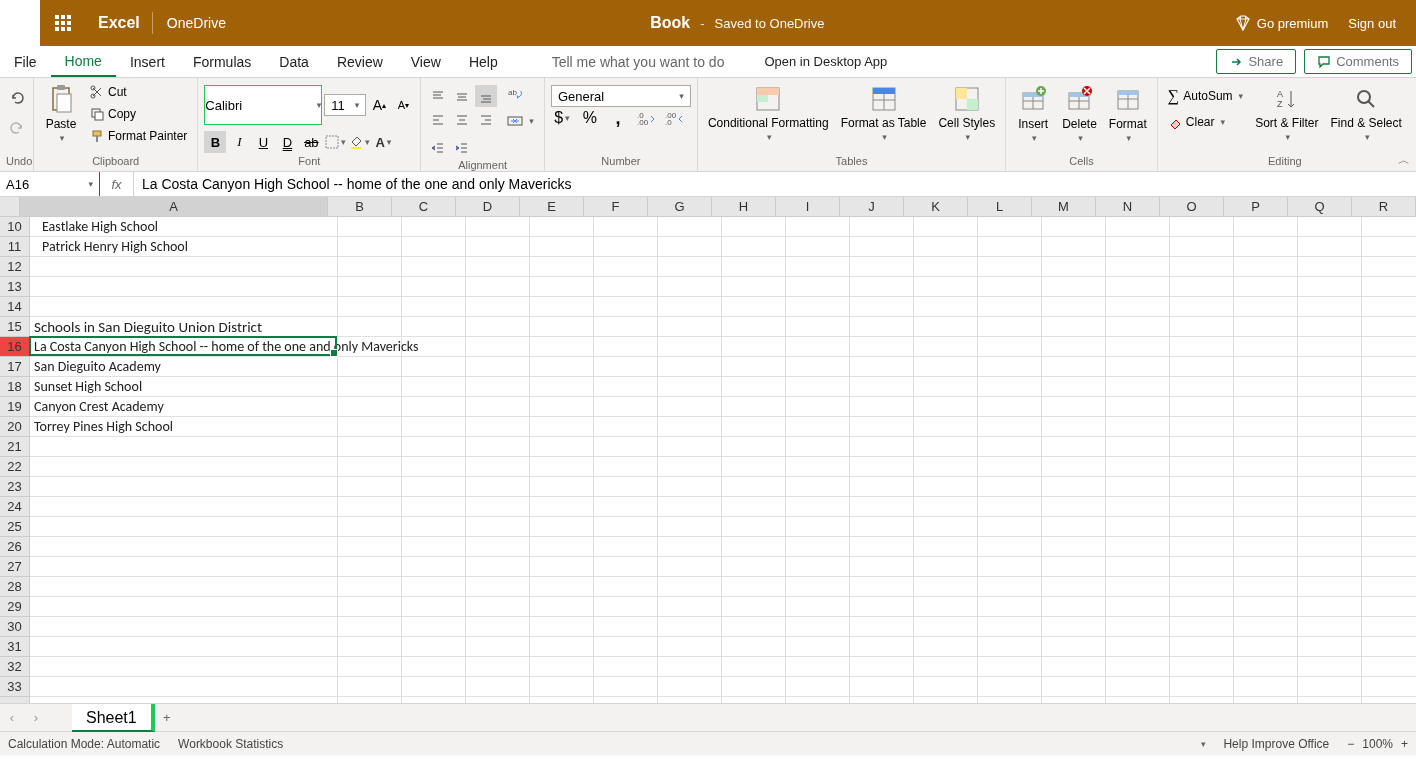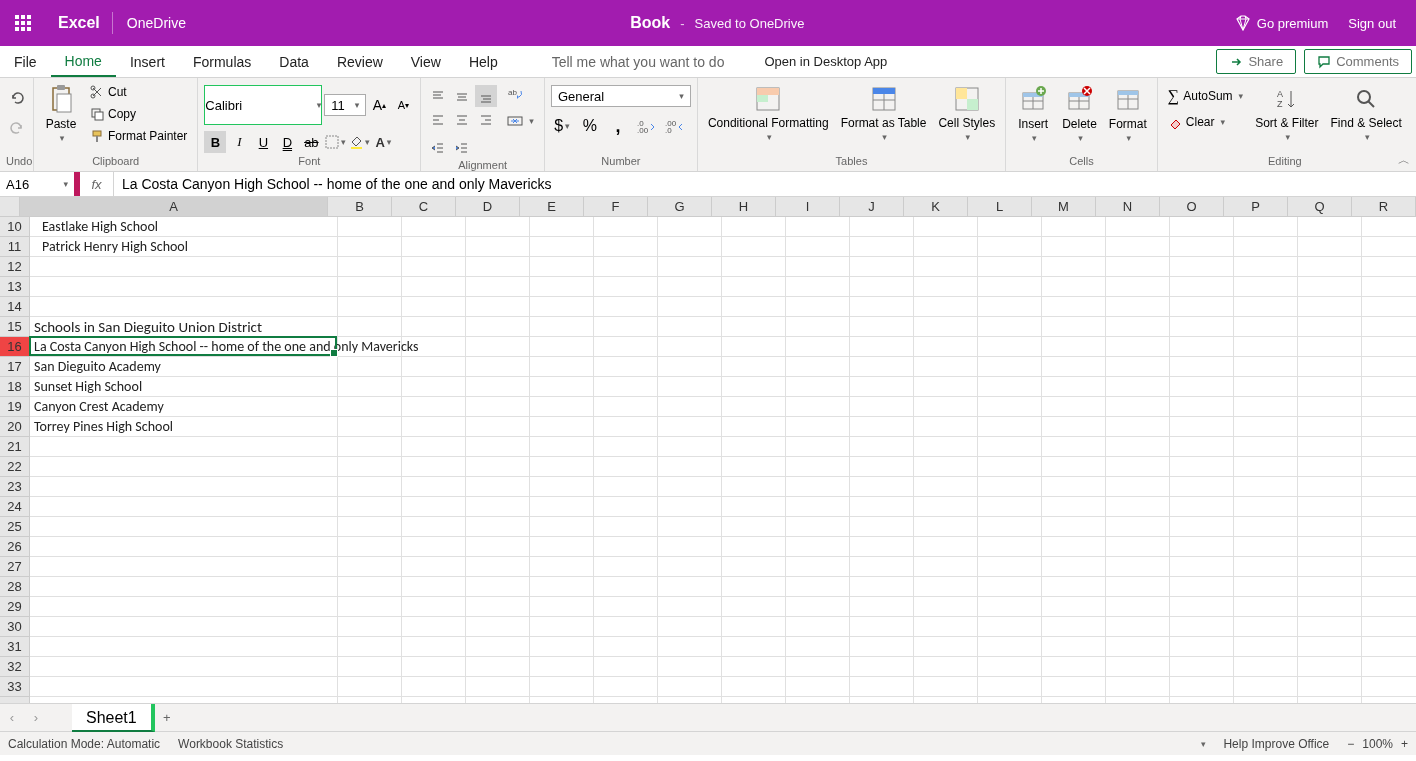--- a/index.html
+++ b/index.html
@@ -1,19 +1,19 @@
 <!DOCTYPE html>
 <html><head>
 <meta charset="utf-8">
 <style>
 * { margin: 0; padding: 0; box-sizing: border-box; font-family: 'Segoe UI', Tahoma, sans-serif; }
 body { width: 1416px; height: 761px; overflow: hidden; font-size: 13px; background: #fff; }
 
 
-.titlebar { height: 46px; background: #a21caf; color: #fff; display: flex; align-items: center; }
+.titlebar { height: 46px; background: #a16207; color: #fff; display: flex; align-items: center; margin-left: 40px; }
 .app-launcher { width: 46px; height: 46px; display: flex; align-items: center; justify-content: center; font-size: 16px; cursor: pointer; }
 .app-launcher svg { fill: #fff; }
 .app-name { font-size: 16px; font-weight: 600; padding: 0 12px; }
 .divider-v { width: 1px; height: 22px; background: rgba(255,255,255,0.4); }
 .onedrive { padding: 0 14px; font-size: 14px; }
 .titlebar-center { flex: 1; display: flex; align-items: center; justify-content: center; gap: 10px; }
 .doc-title { font-size: 16px; font-weight: 600; }
 .dash { opacity: 0.8; }
 .saved { font-size: 13px; opacity: 0.95; }
 .titlebar-right { display: flex; align-items: center; gap: 20px; padding-right: 20px; }
@@ -51,21 +51,21 @@
 .tool-btn.strike { text-decoration: line-through; }
 .align-grid { display: grid; grid-template-columns: repeat(3, 22px); grid-template-rows: repeat(2, 22px); gap: 2px; }
 .align-cell { display: flex; align-items: center; justify-content: center; cursor: pointer; }
 .align-cell.active { background: #d4d4d4; }
 .num-format { width: 140px; height: 22px; border: 1px solid #ababab; background: #fff; display: flex; align-items: center; padding: 0 6px; font-size: 13px; }
 .caret { font-size: 9px; color: #666; margin-left: 2px; }
 .ribbon-collapse { position: absolute; right: 6px; bottom: 2px; font-size: 12px; color: #666; cursor: pointer; }
 
 
 .formula-bar { height: 25px; border-bottom: 1px solid #d4d4d4; display: flex; align-items: stretch; background: #fff; }
-.name-box { width: 80px; border-right: 6px solid #be185d; display: flex; align-items: center; padding: 0 6px; font-size: 13px; }
+.name-box { width: 100px; border-right: 1px solid #be185d; display: flex; align-items: center; padding: 0 6px; font-size: 13px; }
 .name-box .dd { margin-left: auto; font-size: 9px; color: #666; }
 .fx-label { width: 34px; border-right: 1px solid #d4d4d4; display: flex; align-items: center; justify-content: center; font-style: italic; font-size: 13px; color: #666; }
 .formula-input { flex: 1; padding: 0 8px; display: flex; align-items: center; font-size: 14px; }
 
 
 .grid-wrap { height: 506px; display: flex; flex-direction: column; position: relative; }
 .col-headers { height: 20px; display: flex; background: #e6e6e6; border-bottom: 1px solid #ccc; }
 .corner { width: 30px; background: #e6e6e6; border-right: 1px solid #ccc; }
 .col-h { border-right: 1px solid #ccc; text-align: center; font-size: 13px; line-height: 20px; color: #333; cursor: pointer; }
 .col-h.active { background: #d2d2d2; }
@@ -355,21 +355,21 @@
               <path d="M6 6 L8 8 L6 10 M10 6 L8 8 L10 10" stroke="#4a86e8" fill="none"></path>
             </svg>
             <span class="caret">▾</span>
           </div>
       </div>
     </div>
     <div class="group-label">Alignment</div>
   </div>
 
   <div class="ribbon-group">
-    <div class="group-body col" style="gap:8px;padding-top:4px">
+    <div class="group-body col" style="gap:0;padding-top:4px">
       <div class="num-format dd-caret">General</div>
       <div class="row" style="gap:6px">
         <div class="tool-btn" style="font-size:16px">$<span class="caret">▾</span></div>
         <div class="tool-btn" style="font-size:16px">%</div>
         <div class="tool-btn" style="font-size:18px;font-weight:bold">,</div>
         <div class="tool-btn">
             <svg width="18" height="14">
               <text x="0" y="7" font-size="8" fill="#555">.0</text>
               <text x="0" y="14" font-size="8" fill="#555">.00</text>
               <path d="M14 5 L17 8 L14 11" stroke="#4a86e8" fill="none"></path>

